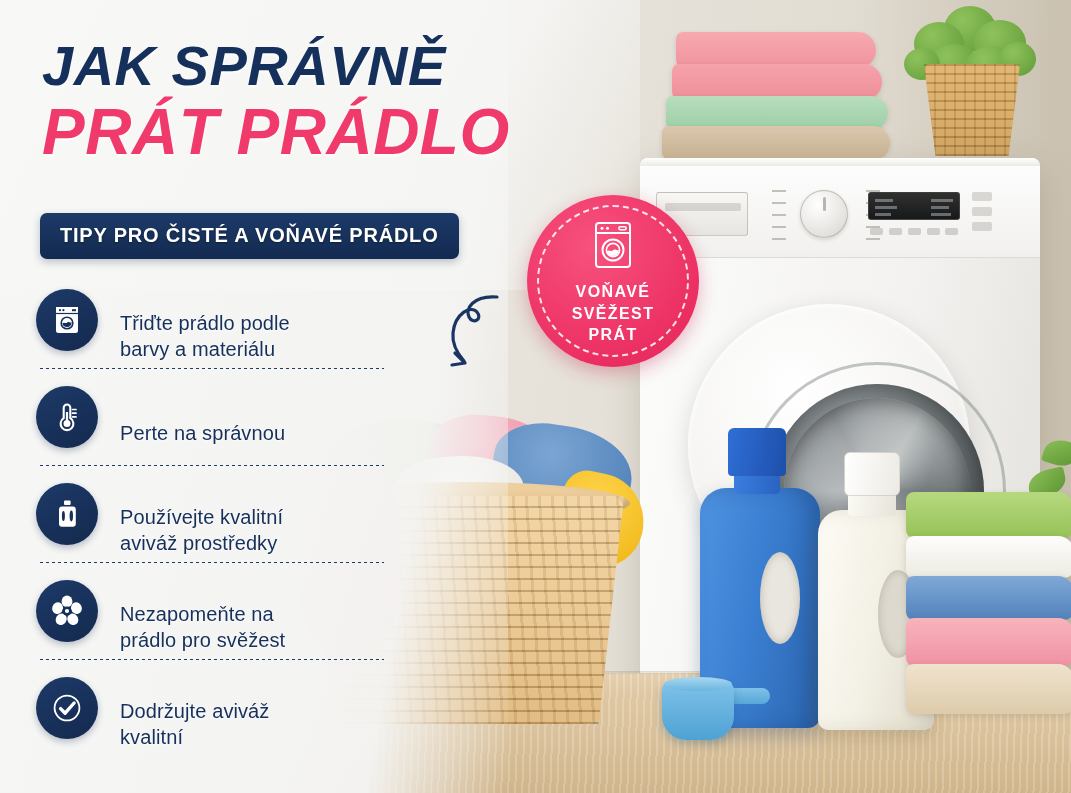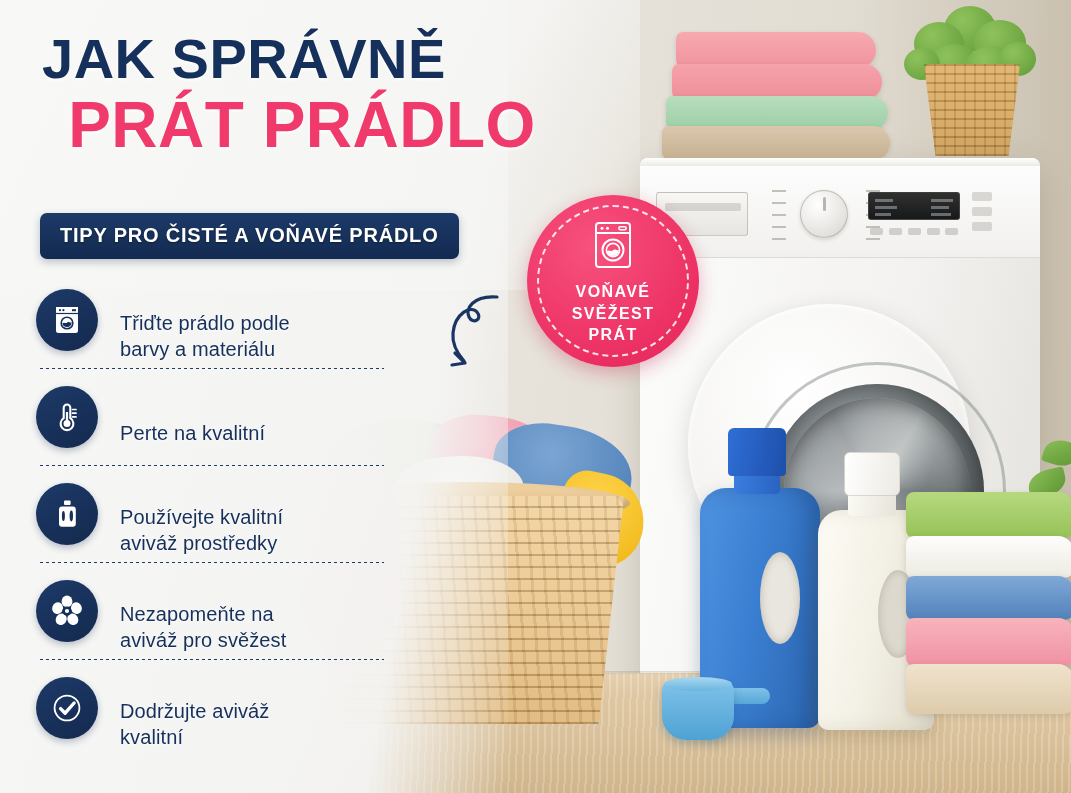--- a/index.html
+++ b/index.html
@@ -209,28 +209,28 @@
   
   .panel {
     position:absolute; left:0; top:0; width:508px; height:793px;
     background:linear-gradient(100deg,#f7f7f6 0%,#f4f4f3 58%,rgba(244,244,243,.96) 78%,rgba(244,244,243,0) 100%);
   }
   .panel-top-fade {
     position:absolute; left:0; top:0; width:640px; height:290px;
     background:linear-gradient(115deg,#f8f8f7 0%,#f6f6f5 48%,rgba(246,246,245,.85) 70%,rgba(246,246,245,0) 100%);
   }
 
-  .title-wrap { position:absolute; left:42px; top:31px; width:520px; }
+  .title-wrap { position:absolute; left:42px; top:38px; width:520px;font-style:italic; }
   .t1 {
     font-size:56px; font-weight:bold; letter-spacing:.5px; line-height:1.0;
     color:#16305c; text-shadow:0 2px 3px rgba(255,255,255,.9);
   }
   .t2 {
     font-size:64px; font-weight:bold; letter-spacing:.5px; line-height:1.0;
-    color:#ef3a6b; margin-top:6px; text-shadow:0 2px 3px rgba(255,255,255,.9);text-align:center;
+    color:#ef3a6b; margin-top:6px; text-shadow:0 2px 3px rgba(255,255,255,.9);
   }
   .subbar {
     position:absolute; left:40px; top:213px;
     background:linear-gradient(180deg,#1c3a68,#132a50);
     border-radius:7px; padding:11px 20px 12px 20px;
     box-shadow:0 3px 8px rgba(20,40,80,.28);
   }
   .subbar span {
     color:#ffffff; font-size:20px; font-weight:bold; letter-spacing:.8px;
     text-shadow:0 1px 2px rgba(0,0,0,.35);
@@ -448,21 +448,21 @@
         <svg width="34" height="34" viewBox="0 0 34 34">
           <path d="M17 4.5a3.3 3.3 0 0 1 3.3 3.3v10.4a6.4 6.4 0 1 1-6.6 0V7.8A3.3 3.3 0 0 1 17 4.5z" fill="none" stroke="#ffffff" stroke-width="2.1"></path>
           <circle cx="17" cy="23.4" r="3.5" fill="#ffffff"></circle>
           <rect x="15.9" y="12" width="2.2" height="10" fill="#ffffff"></rect>
           <line x1="22.6" y1="9.5" x2="26" y2="9.5" stroke="#ffffff" stroke-width="1.7" stroke-linecap="round"></line>
           <line x1="22.6" y1="13.2" x2="26" y2="13.2" stroke="#ffffff" stroke-width="1.7" stroke-linecap="round"></line>
           <line x1="22.6" y1="16.9" x2="26" y2="16.9" stroke="#ffffff" stroke-width="1.7" stroke-linecap="round"></line>
         </svg>
       </div>
       <div class="tip-text">
-        <div>Perte na kvalitní</div>
+        <div>Perte na správnou</div>
       </div>
     </div>
     <div class="tip-sep"></div>
 
     <div class="tip">
       <div class="tip-icon">
         <svg width="34" height="34" viewBox="0 0 34 34">
           <rect x="14" y="3.5" width="6.6" height="4.4" rx="1" fill="#ffffff"></rect>
           <path d="M12 9.5h10.8a3 3 0 0 1 3 3v14.2a3 3 0 0 1-3 3H12a3 3 0 0 1-3-3V12.5a3 3 0 0 1 3-3z" fill="#ffffff"></path>
           <ellipse cx="13.4" cy="19" rx="1.5" ry="5" fill="#16305c"></ellipse>
@@ -485,21 +485,21 @@
             <ellipse cx="23.8" cy="26.3" rx="5.4" ry="5.9" transform="rotate(144 23.8 26.3)"></ellipse>
             <ellipse cx="12.2" cy="26.3" rx="5.4" ry="5.9" transform="rotate(216 12.2 26.3)"></ellipse>
             <ellipse cx="8.6" cy="15.2" rx="5.9" ry="5.4" transform="rotate(288 8.6 15.2)"></ellipse>
           </g>
           <circle cx="18" cy="18" r="4.6" fill="#16305c"></circle>
           <circle cx="18" cy="18" r="2.1" fill="#ffffff"></circle>
         </svg>
       </div>
       <div class="tip-text">
         <div>Nezapomeňte na</div>
-        <div>aviváž pro svěžest</div>
+        <div>prádlo pro svěžest</div>
       </div>
     </div>
     <div class="tip-sep"></div>
 
     <div class="tip">
       <div class="tip-icon">
         <svg width="36" height="36" viewBox="0 0 36 36">
           <circle cx="18" cy="18" r="12.4" fill="none" stroke="#ffffff" stroke-width="1.8"></circle>
           <path d="M11.6 18.6l4.5 4.6 9-10.2" fill="none" stroke="#ffffff" stroke-width="3.4" stroke-linecap="round" stroke-linejoin="round"></path>
         </svg>

